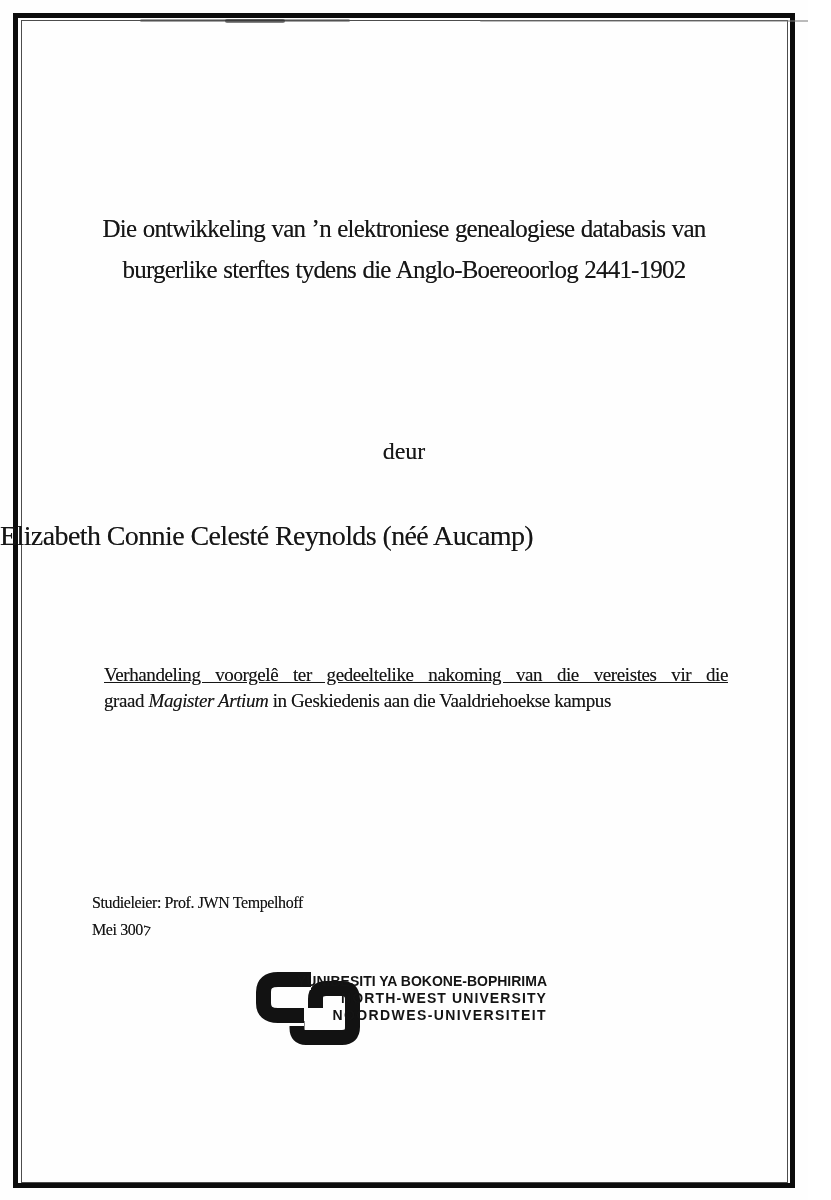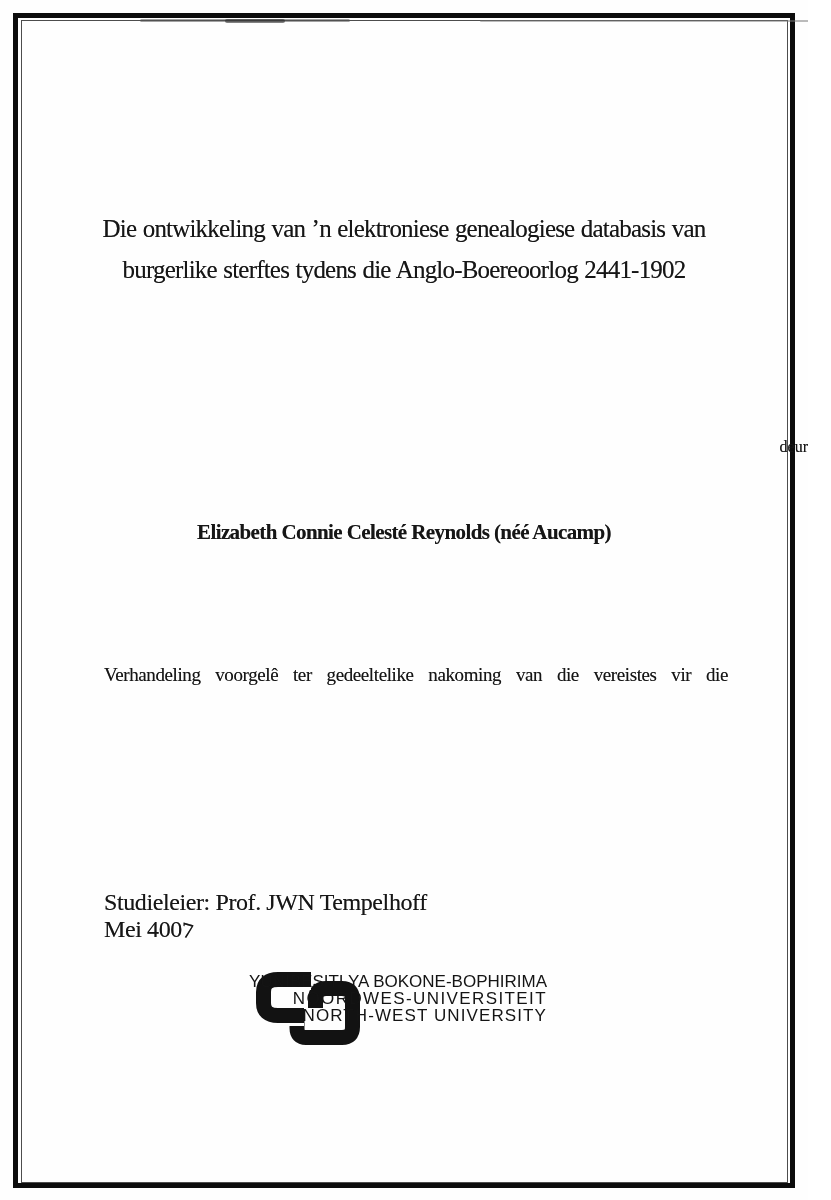--- a/index.html
+++ b/index.html
@@ -23,49 +23,49 @@
 
   .title{
     position:absolute;top:208px;left:0;right:0;margin:0;
     text-align:center;font-weight:400;font-size:25px;line-height:41px;
     letter-spacing:-0.8px;word-spacing:1px;
   }
   .t-line{display:block;}
 
   .byline{
     position:absolute;top:438px;left:0;right:0;
-    text-align:right;font-size:16px;
+    text-align:center;font-size:24px;
   }
   .author{
     position:absolute;top:520px;left:0;right:0;
-    text-align:center;font-size:21px;letter-spacing:-0.6px;font-weight:bold;
+    text-align:left;font-size:28px;letter-spacing:-0.6px;
   }
 
   .statement{
     position:absolute;left:104px;top:662px;width:624px;
     font-size:19px;line-height:26px;letter-spacing:-0.4px;
   }
-  .st-justify{text-align:justify;text-align-last:justify;}
+  .st-justify{text-align:justify;text-align-last:justify;text-decoration:underline;}
   .statement i{font-style:italic;}
 
   .supervisor-block{
-    position:absolute;left:104px;top:889px;
-    font-size:24px;line-height:27px;letter-spacing:-0.4px;
+    position:absolute;left:92px;top:889px;
+    font-size:16px;line-height:27px;letter-spacing:-0.4px;
   }
   .seven{
     display:inline-block;
     transform:skewY(16deg) scaleY(.92) translateY(-1px);
     transform-origin:left bottom;
   }
 
   .logo-mark{position:absolute;left:256px;top:970px;}
   .logo-text{
     position:absolute;right:261px;top:973px;text-align:right;
-    font-family:"Liberation Sans",sans-serif;font-weight:400;
-    font-size:17px;line-height:17px;color:#141414;text-shadow:none;
+    font-family:"Liberation Sans",sans-serif;font-weight:700;
+    font-size:14px;line-height:17px;color:#141414;text-shadow:none;
   }
   .lt{white-space:nowrap;}
   .lt2{letter-spacing:1.1px;}
   .lt3{letter-spacing:1.4px;}
 </style>
 </head>
 <body>
 
 <div class="page">
 
@@ -79,35 +79,36 @@
     <span class="t-line">Die ontwikkeling van ’n elektroniese genealogiese databasis van</span>
     <span class="t-line">burgerlike sterftes tydens die Anglo-Boereoorlog 2441-1902</span>
   </h1>
 
   <div class="byline">deur</div>
 
   <div class="author">Elizabeth Connie Celesté Reynolds (néé Aucamp)</div>
 
   <div class="statement">
     <div class="st-line st-justify">Verhandeling voorgelê ter gedeeltelike nakoming van die vereistes vir die</div>
+    <div class="st-line"><span>graad </span><i>Magister Artium</i><span> in Geskiedenis aan die Vaaldriehoekse kampus</span></div>
   </div>
 
   <div class="supervisor-block">
     <div>Studieleier: Prof. JWN Tempelhoff</div>
-    <div><span>Mei 400</span><span class="seven">7</span></div>
+    <div><span>Mei 300</span><span class="seven">7</span></div>
   </div>
 
   <svg class="logo-mark" width="104" height="82" viewBox="0 0 104 82" aria-hidden="true">
 
     <path d="M59.5 38 L59.5 29 Q59.5 18.5 70 18.5 L86 18.5 Q96.5 18.5 96.5 29 L96.5 57 Q96.5 67.5 86 67.5 L50 67.5 Q41 67.5 41 58 L41 51" fill="none" stroke="#121212" stroke-width="15"></path>
 
     <path d="M55 9.5 L22 9.5 Q7.5 9.5 7.5 22 L7.5 33 Q7.5 45.5 22 45.5 L48 45.5" fill="none" stroke="#fefefe" stroke-width="21"></path>
 
     <path d="M55 9.5 L22 9.5 Q7.5 9.5 7.5 22 L7.5 33 Q7.5 45.5 22 45.5 L48 45.5" fill="none" stroke="#121212" stroke-width="15"></path>
   </svg>
 
   <div class="logo-text">
     <div class="lt lt1">YUNIBESITI YA BOKONE-BOPHIRIMA</div>
+    <div class="lt lt2">NORTH-WEST UNIVERSITY</div>
     <div class="lt lt3">NOORDWES-UNIVERSITEIT</div>
-    <div class="lt lt2">NORTH-WEST UNIVERSITY</div>
   </div>
 
 </div>
 
 </body></html>

